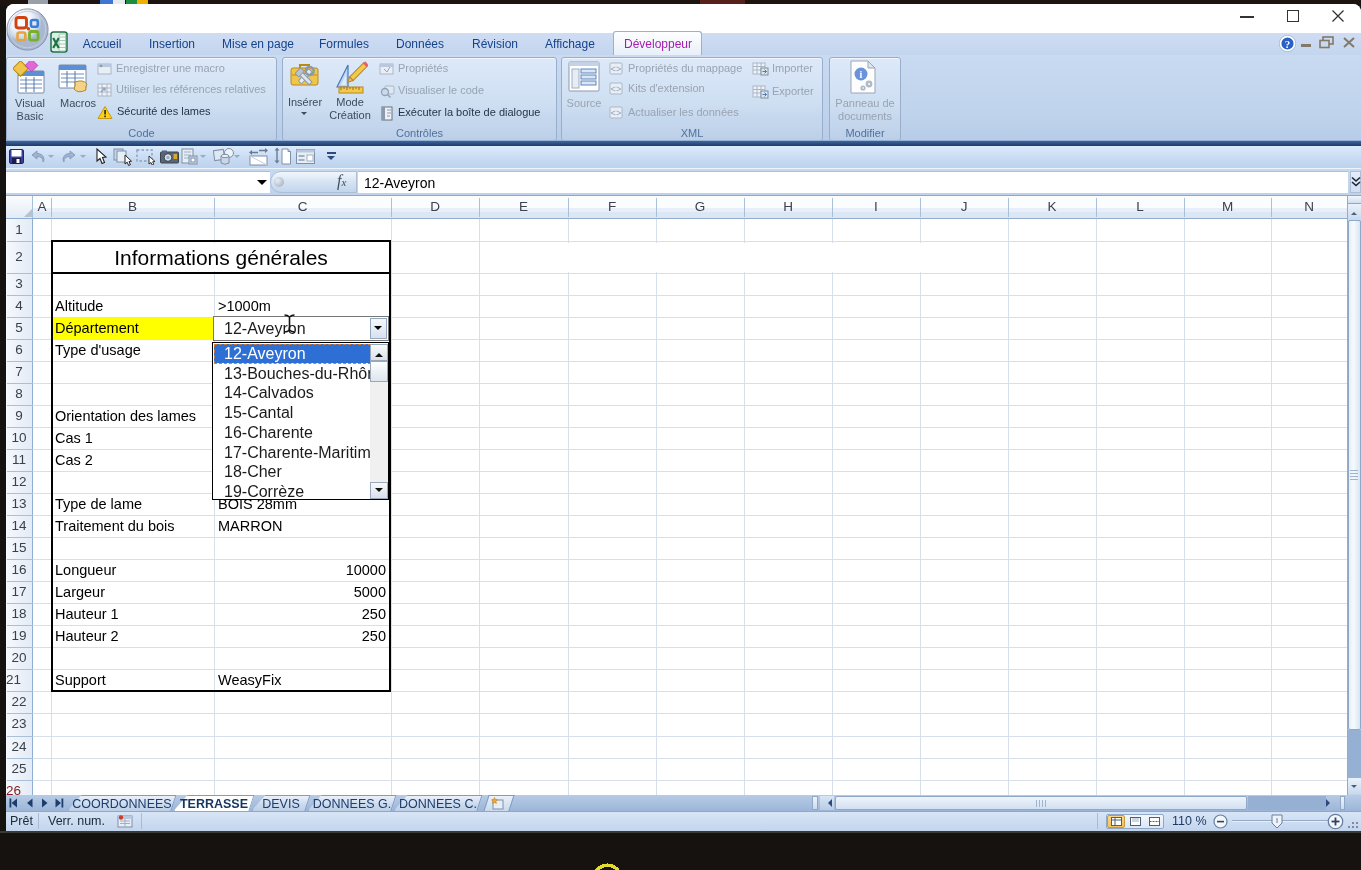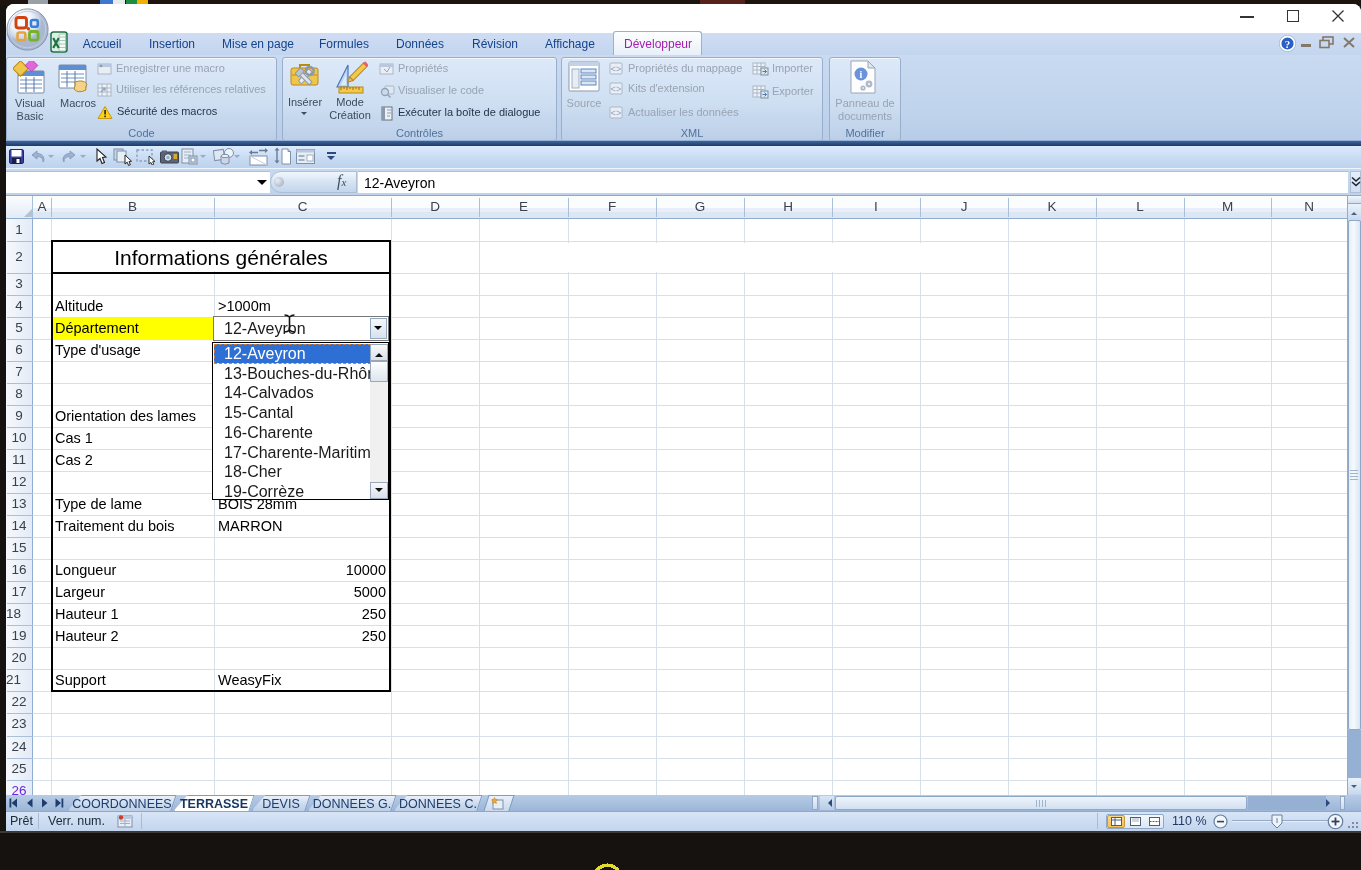--- a/index.html
+++ b/index.html
@@ -135,21 +135,21 @@
       <rect x="1" y="1" width="13" height="12" fill="#eef2f7" stroke="#aab6c6"></rect>
       <path d="M1 5 h13 M1 9 h13 M5 1 v12 M10 1 v12" stroke="#aab6c6" stroke-width="1"></path>
       <path d="M4 9 l4 -4 m0 3 v-3 h-3" stroke="#8fa2bb" stroke-width="1.2" fill="none"></path>
     </svg>
 <div class="smalltxt gray" style="left:110px;top:79px">Utiliser les références relatives</div>
 <svg class="abs" style="left:91px;top:101px" width="16" height="15" viewBox="0 0 16 15">
       <path d="M8 1.5 L15 13.5 H1 Z" fill="#fdd017" stroke="#c79810" stroke-width="1"></path>
       <rect x="7.3" y="5" width="1.6" height="4.5" fill="#222"></rect>
       <rect x="7.3" y="10.6" width="1.6" height="1.6" fill="#222"></rect>
     </svg>
-<div class="smalltxt dark" style="left:111px;top:101px;color:#26354a">Sécurité des macros</div>
+<div class="smalltxt dark" style="left:111px;top:101px;color:#26354a">Sécurité des lames</div>
 <svg class="abs" style="left:282px;top:56px" width="33" height="33" viewBox="0 0 33 33">
 <rect x="3" y="8" width="27" height="17" rx="2" fill="#f0c64a" stroke="#b98a18"></rect>
 <path d="M12 8 v-3 h9 v3" fill="none" stroke="#b98a18" stroke-width="2"></path>
 <rect x="3" y="14" width="27" height="2" fill="#d8a92c"></rect>
 <g transform="rotate(40 16 18)">
         <rect x="13.6" y="8" width="4.5" height="16" rx="1.5" fill="#e7ecf2" stroke="#8b99ab"></rect>
         <circle cx="15.8" cy="9" r="4" fill="none" stroke="#8b99ab" stroke-width="2.5"></circle>
       </g>
 <g transform="rotate(-45 18 18)">
         <rect x="15.5" y="11" width="4" height="14" fill="#dde3ea" stroke="#8b99ab"></rect>
@@ -385,37 +385,37 @@
 <div class="abs" style="left:0;top:489.2px;width:26px;height:22.000000000000057px;line-height:22.000000000000057px;text-align:center;font-size:13.5px;color:#39414b">13</div>
 <div class="abs" style="left:1px;top:511.20000000000005px;width:26px;height:1px;background:#aabfd8"></div>
 <div class="abs" style="left:0;top:511.20000000000005px;width:26px;height:22.09999999999991px;line-height:22.09999999999991px;text-align:center;font-size:13.5px;color:#39414b">14</div>
 <div class="abs" style="left:1px;top:533.3px;width:26px;height:1px;background:#aabfd8"></div>
 <div class="abs" style="left:0;top:533.3px;width:26px;height:22.0px;line-height:22.0px;text-align:center;font-size:13.5px;color:#39414b">15</div>
 <div class="abs" style="left:1px;top:555.3px;width:26px;height:1px;background:#aabfd8"></div>
 <div class="abs" style="left:0;top:555.3px;width:26px;height:22.0px;line-height:22.0px;text-align:center;font-size:13.5px;color:#39414b">16</div>
 <div class="abs" style="left:1px;top:577.3px;width:26px;height:1px;background:#aabfd8"></div>
 <div class="abs" style="left:0;top:577.3px;width:26px;height:22.0px;line-height:22.0px;text-align:center;font-size:13.5px;color:#39414b">17</div>
 <div class="abs" style="left:1px;top:599.3px;width:26px;height:1px;background:#aabfd8"></div>
-<div class="abs" style="left:0;top:599.3px;width:26px;height:22.100000000000023px;line-height:22.100000000000023px;text-align:left;font-size:13.5px;color:#39414b">18</div>
+<div class="abs" style="left:0;top:599.3px;width:26px;height:22.100000000000023px;line-height:22.100000000000023px;text-align:center;font-size:13.5px;color:#39414b">18</div>
 <div class="abs" style="left:1px;top:621.4px;width:26px;height:1px;background:#aabfd8"></div>
 <div class="abs" style="left:0;top:621.4px;width:26px;height:22.0px;line-height:22.0px;text-align:center;font-size:13.5px;color:#39414b">19</div>
 <div class="abs" style="left:1px;top:643.4px;width:26px;height:1px;background:#aabfd8"></div>
 <div class="abs" style="left:0;top:643.4px;width:26px;height:22.0px;line-height:22.0px;text-align:center;font-size:13.5px;color:#39414b">20</div>
 <div class="abs" style="left:1px;top:665.4px;width:26px;height:1px;background:#aabfd8"></div>
 <div class="abs" style="left:0;top:665.4px;width:26px;height:22.0px;line-height:22.0px;text-align:left;font-size:13.5px;color:#39414b">21</div>
 <div class="abs" style="left:1px;top:687.4px;width:26px;height:1px;background:#aabfd8"></div>
 <div class="abs" style="left:0;top:687.4px;width:26px;height:22.0px;line-height:22.0px;text-align:center;font-size:13.5px;color:#39414b">22</div>
 <div class="abs" style="left:1px;top:709.4px;width:26px;height:1px;background:#aabfd8"></div>
 <div class="abs" style="left:0;top:709.4px;width:26px;height:22.100000000000023px;line-height:22.100000000000023px;text-align:center;font-size:13.5px;color:#39414b">23</div>
 <div class="abs" style="left:1px;top:731.5px;width:26px;height:1px;background:#aabfd8"></div>
 <div class="abs" style="left:0;top:731.5px;width:26px;height:22.0px;line-height:22.0px;text-align:center;font-size:13.5px;color:#39414b">24</div>
 <div class="abs" style="left:1px;top:753.5px;width:26px;height:1px;background:#aabfd8"></div>
 <div class="abs" style="left:0;top:753.5px;width:26px;height:22.0px;line-height:22.0px;text-align:center;font-size:13.5px;color:#39414b">25</div>
 <div class="abs" style="left:1px;top:775.5px;width:26px;height:1px;background:#aabfd8"></div>
-<div class="abs" style="left:0;top:775.5px;width:26px;height:22.0px;line-height:22.0px;text-align:center;font-size:13.5px;color:#6d28d9">26</div>
+<div class="abs" style="left:0;top:775.5px;width:26px;height:22.0px;line-height:22.0px;font-size:13.5px;color:#7f1d1d">26</div>
 <div class="gl-h" style="left:27px;top:237.0px;width:1314px"></div>
 <div class="gl-h" style="left:27px;top:269.0px;width:1314px"></div>
 <div class="gl-h" style="left:27px;top:291.0px;width:1314px"></div>
 <div class="gl-h" style="left:27px;top:313.0px;width:1314px"></div>
 <div class="gl-h" style="left:27px;top:335.1px;width:1314px"></div>
 <div class="gl-h" style="left:27px;top:357.1px;width:1314px"></div>
 <div class="gl-h" style="left:27px;top:379.1px;width:1314px"></div>
 <div class="gl-h" style="left:27px;top:401.1px;width:1314px"></div>
 <div class="gl-h" style="left:27px;top:423.2px;width:1314px"></div>
 <div class="gl-h" style="left:27px;top:445.2px;width:1314px"></div>

